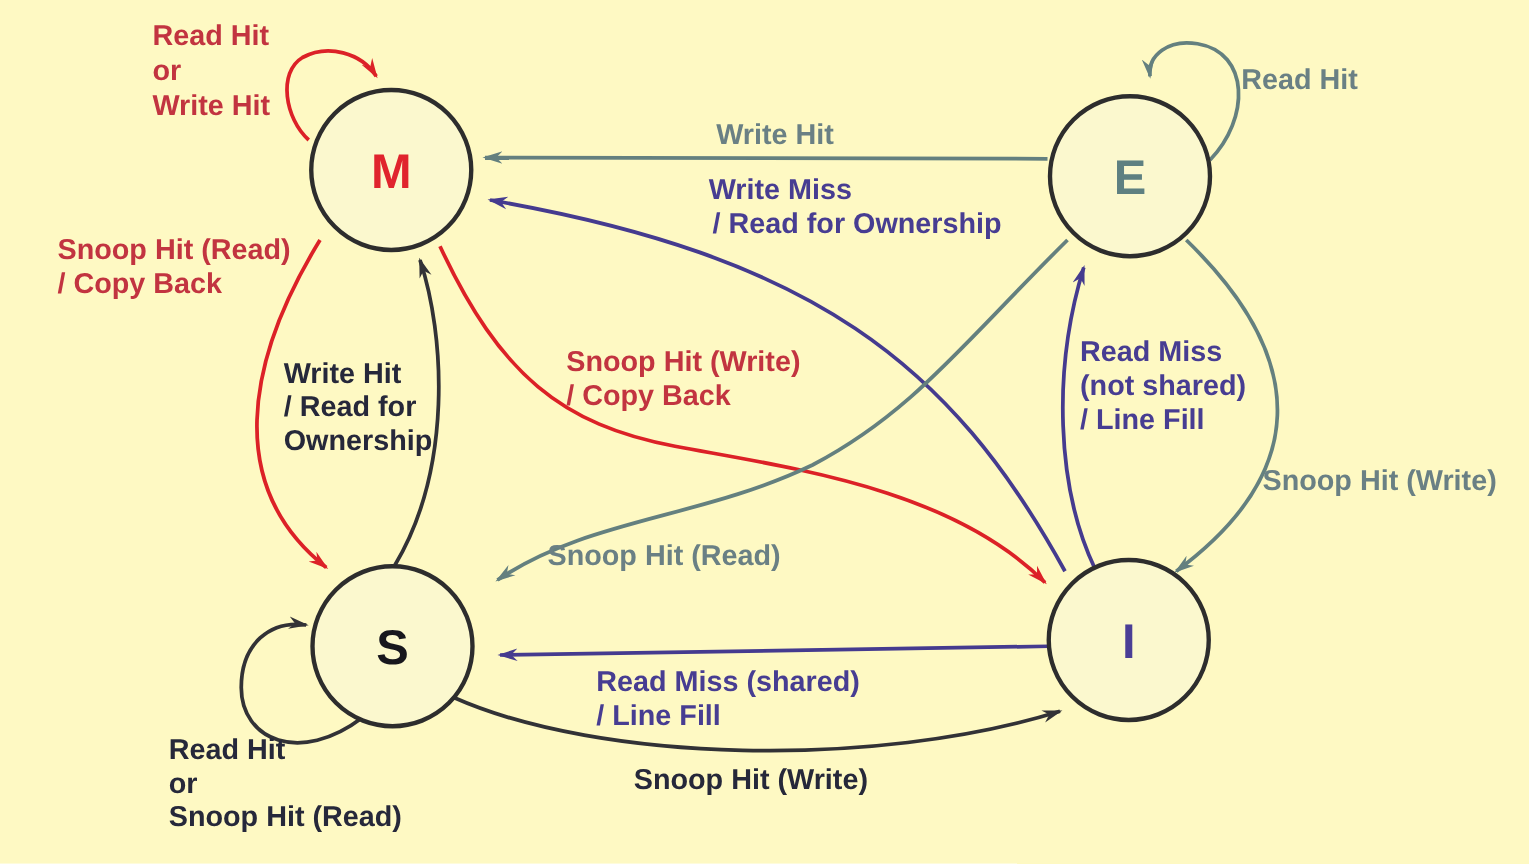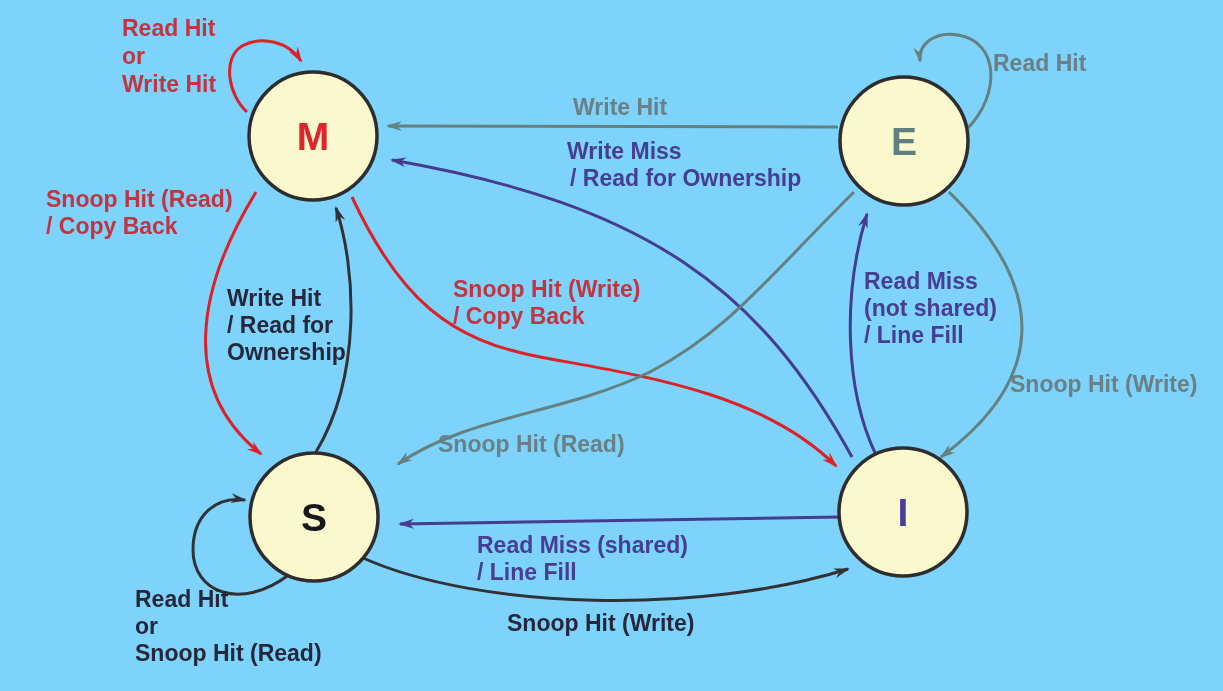--- a/index.html
+++ b/index.html
@@ -1,20 +1,20 @@
 <!DOCTYPE html>
 <html><head>
 <meta charset="utf-8">
 <style>
   html, body { margin: 0; padding: 0; background: #ffffff; }
   .stage {
     position: relative;
     width: 1223px;
     height: 691px;
-    background: #7dd3fc;
+    background: #fef9c3;
     overflow: hidden;
   }
   svg { display: block; }
 
   
   .edge { fill: none; stroke-width: 3; stroke-linecap: butt; }
   .s-red    { stroke: #DC2127; }
   .s-slate  { stroke: #64807F; }
   .s-purple { stroke: #453B8F; }
   .s-dark   { stroke: #323236; }

